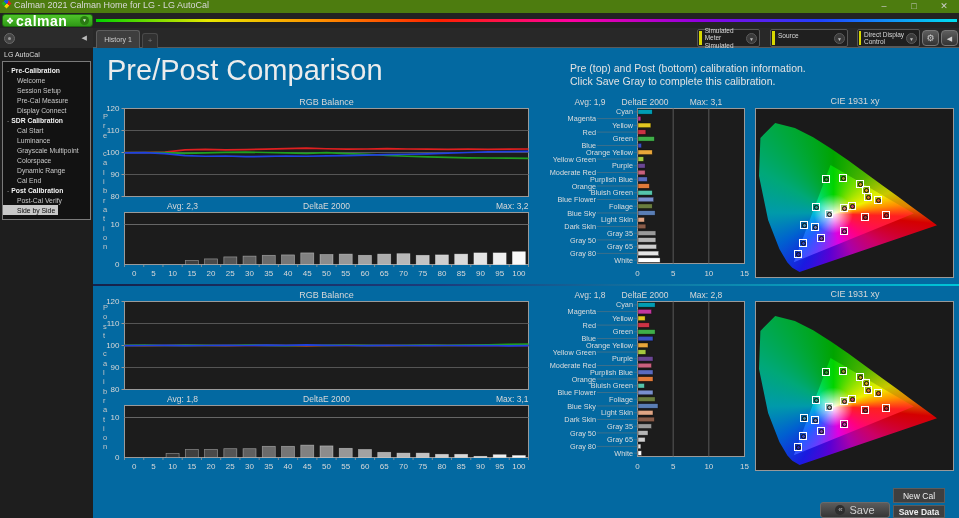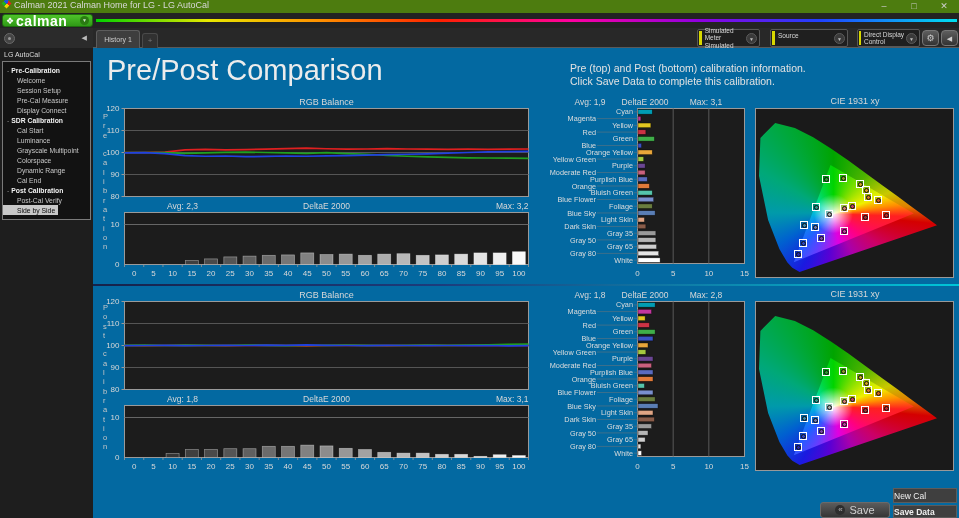--- a/index.html
+++ b/index.html
@@ -102,23 +102,23 @@
     background:
       radial-gradient(circle 26px at 39% 63.5%, rgba(255,255,255,.95) 0%, rgba(255,255,255,0) 75%),
       conic-gradient(from 0deg at 39% 63.5%, #00d400 0deg, #88e000 40deg, #f0f000 70deg, #ff9000 82deg,
         #ff2020 92deg, #ff0080 130deg, #e000e0 170deg, #6040ff 205deg, #2060ff 225deg, #00b0e0 265deg,
         #00e0b0 300deg, #00d850 330deg, #00d400 360deg);
     clip-path:polygon(156.8px 102.6px, 73.5px 54px, 36.8px 151.2px);
   }
   .cie-sq { position:absolute; width:8px; height:8px; border:1px solid #ffffff; background:rgba(0,0,0,.2); }
   .cie-dot { position:absolute; width:5px; height:5px; border-radius:50%; border:1px solid #101010; }
   
-  .btn-newcal, .btn-save { position:absolute; left:800px; width:64px; height:15px;
+  .btn-newcal, .btn-save { position:absolute; left:800px; width:52px; height:15px;
     background:#3f3f3f; border:1px solid #5c5c5c; color:#efefef; font-size:8.5px;
-    text-align:left; line-height:14px; }
+    text-align:center; line-height:14px; }
   .btn-newcal { top:440px; }
   .btn-save { top:457px; height:13px; line-height:12px; font-weight:bold; }
   .btn-back { position:absolute; left:727px; top:454px; width:70px; height:16px;
     background:linear-gradient(#5c5c5c,#353535); border:1px solid #6a6a6a; border-radius:3px;
     color:#cfcfcf; font-size:11px; display:flex; align-items:center; justify-content:center; gap:4px; }
   .back-chev { width:10px; height:10px; border-radius:50%; background:#2e2e2e; color:#bbb;
     font-size:8px; line-height:9px; text-align:center; flex:none; }
   svg text { font-family:"Liberation Sans", sans-serif; }
 </style>
 </head>
@@ -189,21 +189,21 @@
       <span class="dd-circle">▼</span>
     </div>
     <div class="tool-btn tb-gear">⚙</div>
     <div class="tool-btn tb-back">◀</div>
   </div>
 
   <div class="content">
     <div class="page-title">Pre/Post Comparison</div>
     <div class="instructions">
       <span>Pre (top) and Post (bottom) calibration information.</span><br>
-      <span>Click Save Data to complete this calibration.</span>
+      <span>Click Save Gray to complete this calibration.</span>
     </div>
 
     <div class="vlabel vl-pre">P
 r
 e
 &nbsp;
 c
 a
 l
 i

